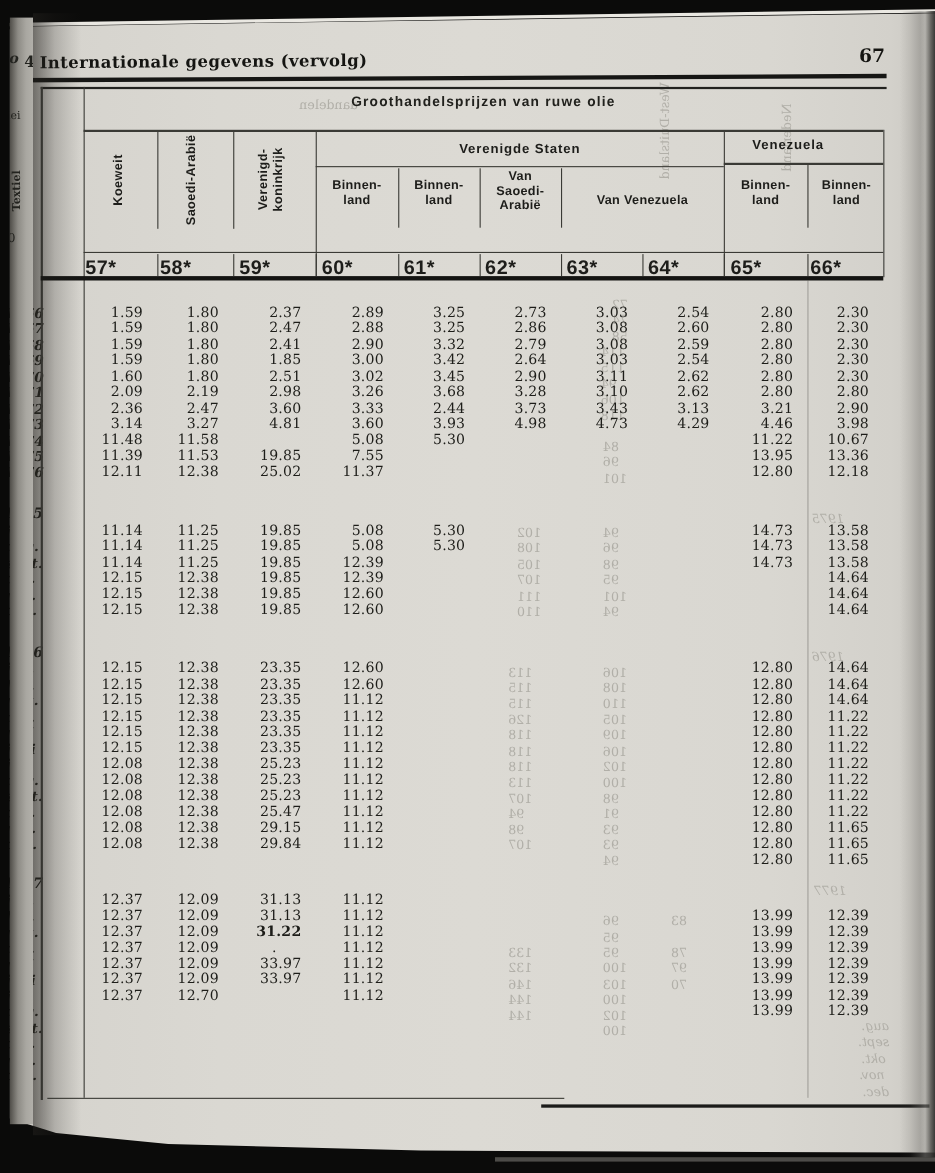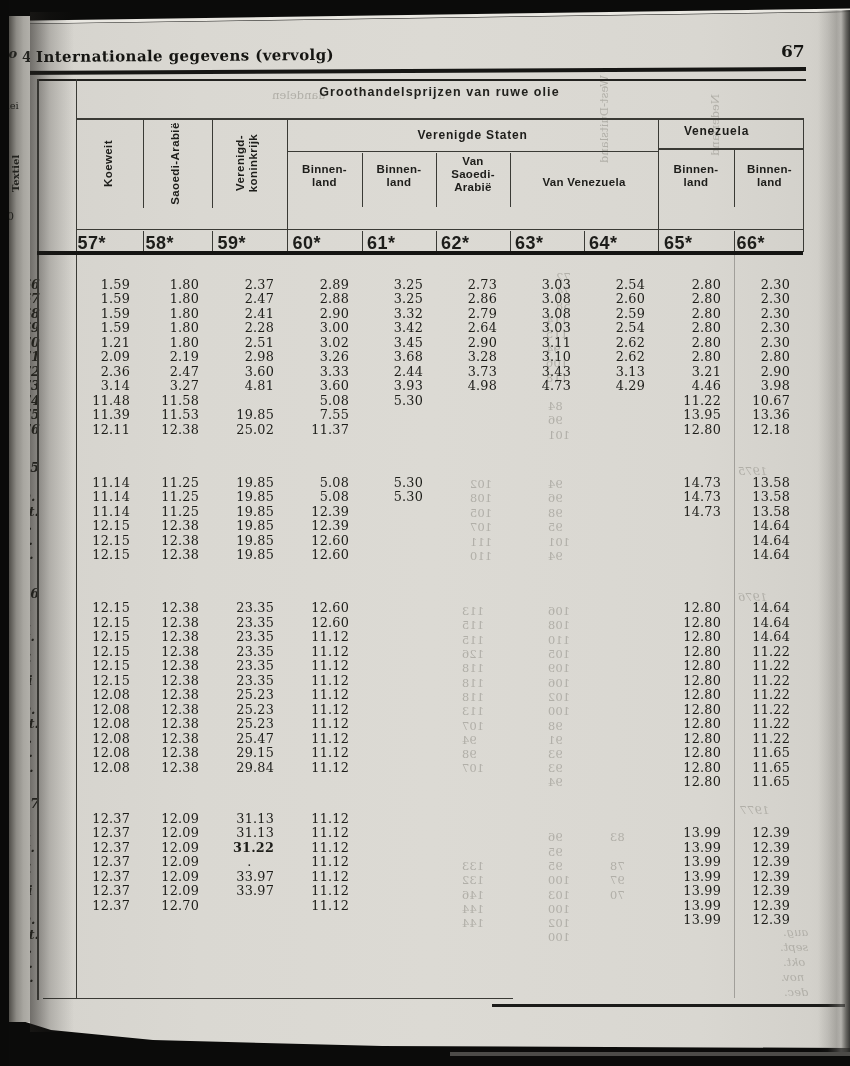--- a/index.html
+++ b/index.html
@@ -192,32 +192,32 @@
           <div class="cell" style="left: 399px; width: 74px;">2.79</div>
           <div class="cell" style="left: 473px; width: 74px;">3.08</div>
           <div class="cell" style="left: 547px; width: 74px;">2.59</div>
           <div class="cell" style="left: 621px; width: 76px;">2.80</div>
           <div class="cell" style="left: 697px; width: 69px;">2.30</div>
         </div>
         <div class="trow" style="top: 43.5px;">
           <div class="row-label">1969</div>
           <div class="cell" style="left: 39px; width: 67px;">1.59</div>
           <div class="cell" style="left: 106px; width: 69px;">1.80</div>
-          <div class="cell" style="left: 175px; width: 75px;">2.28</div>
+          <div class="cell" style="left: 175px; width: 75px;">1.85</div>
           <div class="cell" style="left: 250px; width: 75px;">3.00</div>
           <div class="cell" style="left: 325px; width: 74px;">3.42</div>
           <div class="cell" style="left: 399px; width: 74px;">2.64</div>
           <div class="cell" style="left: 473px; width: 74px;">3.03</div>
           <div class="cell" style="left: 547px; width: 74px;">2.54</div>
           <div class="cell" style="left: 621px; width: 76px;">2.80</div>
           <div class="cell" style="left: 697px; width: 69px;">2.30</div>
         </div>
         <div class="trow" style="top: 58px;">
           <div class="row-label">1970</div>
-          <div class="cell" style="left: 39px; width: 67px;">1.21</div>
+          <div class="cell" style="left: 39px; width: 67px;">1.60</div>
           <div class="cell" style="left: 106px; width: 69px;">1.80</div>
           <div class="cell" style="left: 175px; width: 75px;">2.51</div>
           <div class="cell" style="left: 250px; width: 75px;">3.02</div>
           <div class="cell" style="left: 325px; width: 74px;">3.45</div>
           <div class="cell" style="left: 399px; width: 74px;">2.90</div>
           <div class="cell" style="left: 473px; width: 74px;">3.11</div>
           <div class="cell" style="left: 547px; width: 74px;">2.62</div>
           <div class="cell" style="left: 621px; width: 76px;">2.80</div>
           <div class="cell" style="left: 697px; width: 69px;">2.30</div>
         </div>

